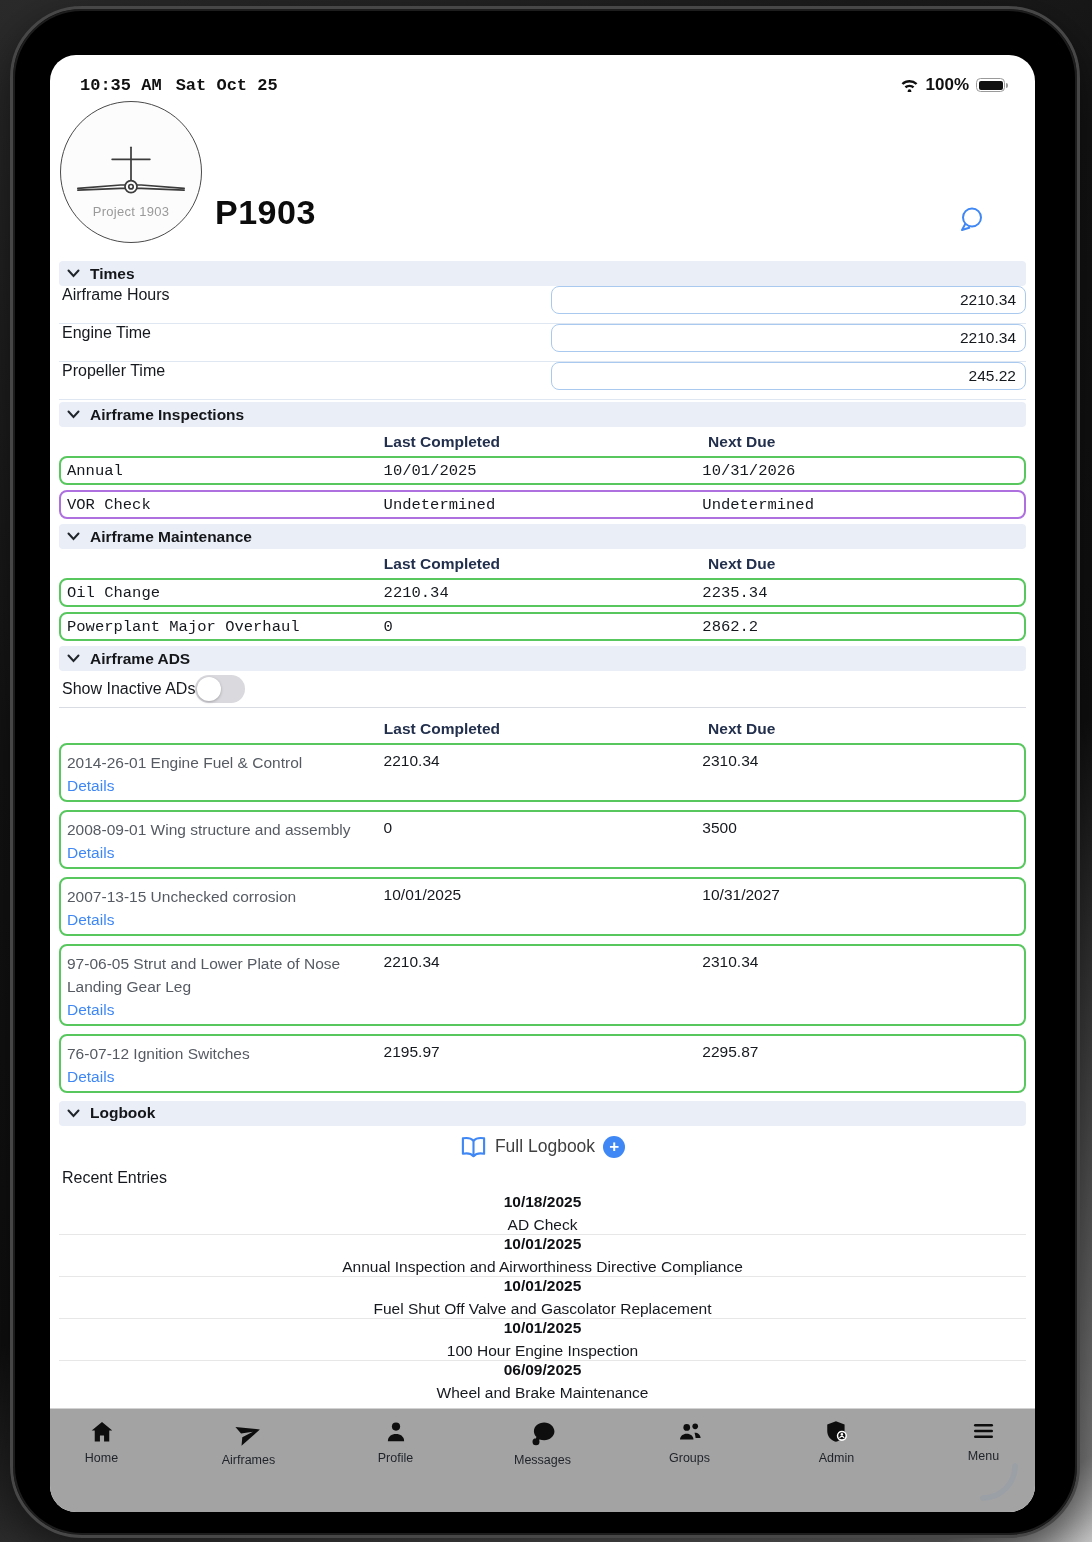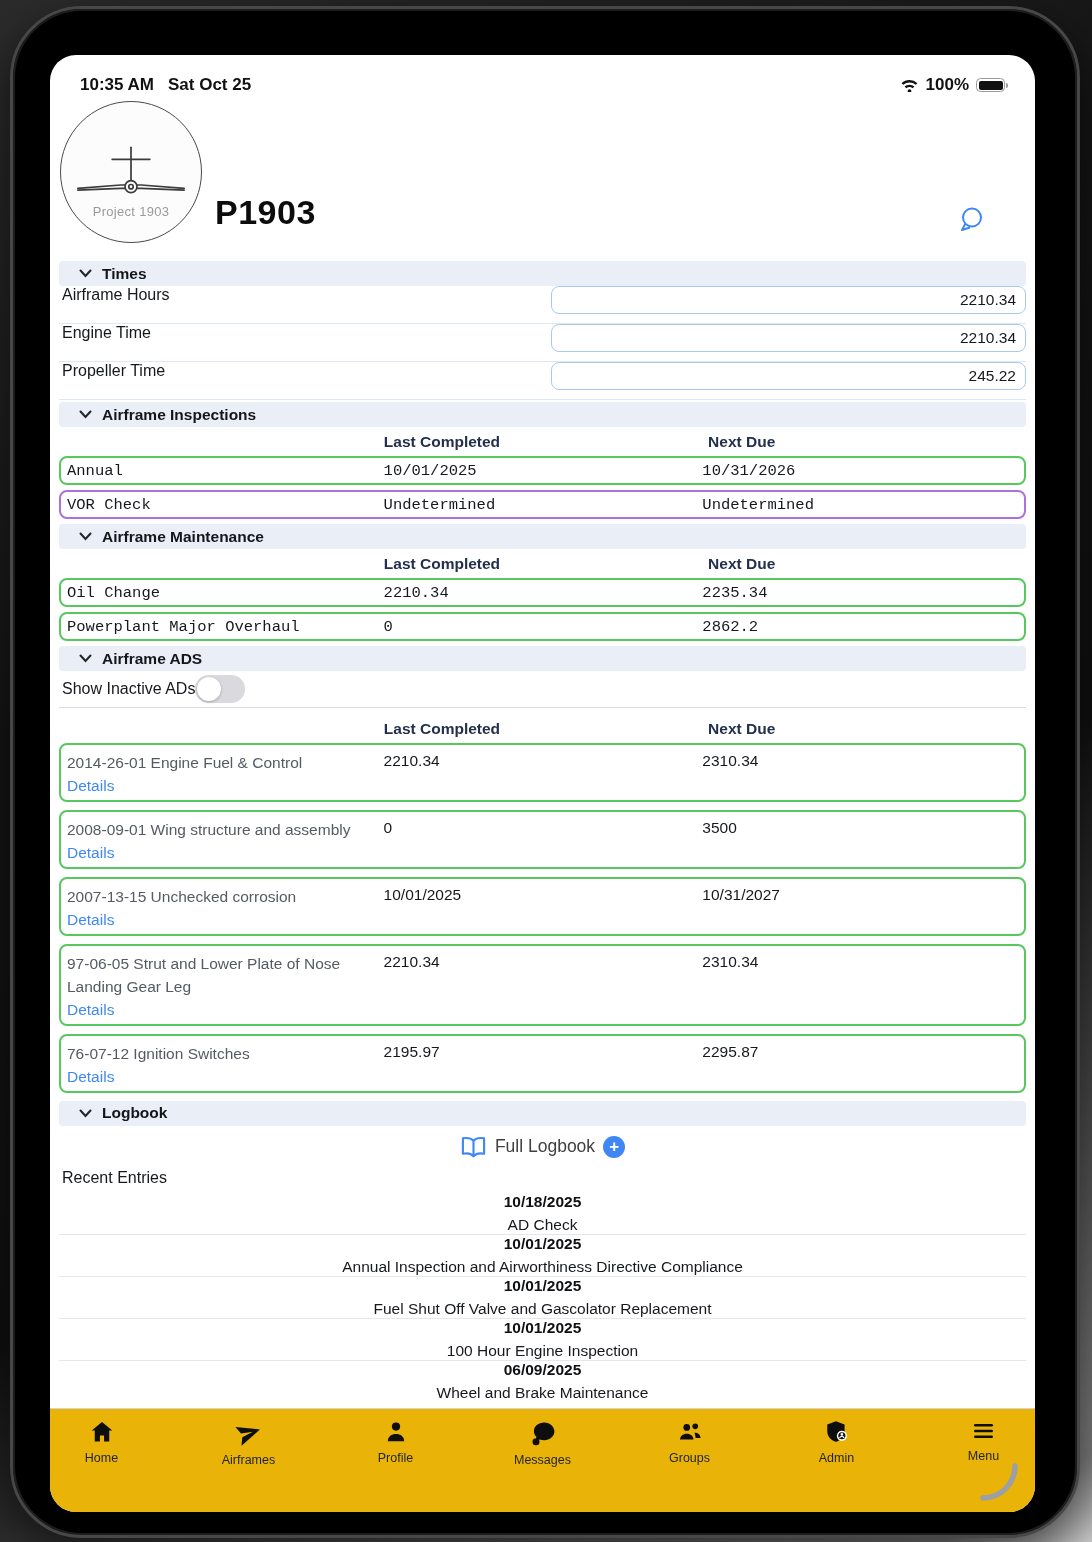--- a/index.html
+++ b/index.html
@@ -15,36 +15,36 @@
     background:#000;border-radius:72px;
     border:3px solid #474747;
     box-shadow:inset 0 0 0 2px #1d1d1d, 0 18px 45px rgba(0,0,0,.55);
   }
   .screen{
     position:absolute;left:50px;top:55px;width:985px;height:1457px;
     background:#fff;border-radius:26px;overflow:hidden;
   }
   
   .status-bar{height:46px;display:flex;align-items:center;justify-content:space-between;padding:14px 30px 0 30px;box-sizing:border-box;}
-  .status-left{display:flex;gap:14px;font-size:17px;font-weight:700;color:#111;}
+  .status-left{display:flex;gap:14px;font-size:17px;font-weight:700;color:#111;font-family:Liberation Mono, monospace;}
   .status-right{display:flex;align-items:center;gap:7px;font-size:17px;font-weight:600;color:#111;}
   .wifi-icon svg{display:block}
   .battery{position:relative;width:29px;height:14px;border:1.5px solid #9a9a9a;border-radius:4.5px;padding:1.5px;box-sizing:border-box;}
   .battery i{display:block;width:100%;height:100%;background:#111;border-radius:2px;}
   .battery:after{content:"";position:absolute;right:-4px;top:4px;width:2.5px;height:5px;background:#9a9a9a;border-radius:0 2px 2px 0;}
   
   .app-header{position:relative;height:158px;}
   .avatar{position:absolute;left:10px;top:0px;width:142px;height:142px;border-radius:50%;border:1.6px solid #4a4a4a;background:#fcfcfc;display:flex;flex-direction:column;align-items:center;justify-content:center;box-sizing:border-box;}
   .avatar svg{display:block;margin-top:14px;}
   .avatar-caption{font-size:13px;color:#9a9a9a;margin-top:-2px;letter-spacing:.3px;}
   .page-title{position:absolute;left:165px;top:92px;font-size:34px;font-weight:800;color:#0c0c0c;letter-spacing:.5px;}
   .chat-btn{position:absolute;right:48px;top:102px;width:34px;height:34px;cursor:pointer;}
   
   .content{padding:0 9px;}
-  .section-bar{height:25px;background:#e9eef7;border-radius:4px;display:flex;align-items:center;gap:10px;padding:0 20px;margin-top:2px;cursor:pointer;}
+  .section-bar{height:25px;background:#e9eef7;border-radius:4px;display:flex;align-items:center;gap:10px;padding:0 8px;margin-top:2px;cursor:pointer;}
   .section-bar .chev{display:flex;align-items:center;}
   .section-label{font-size:15.5px;font-weight:600;color:#14161a;}
   
   .time-row{height:37px;display:flex;border-bottom:1px solid #dfe7f3;padding-left:3px;}
   .time-row .t-label{font-size:16px;color:#15181d;flex:1;}
   .time-input{width:49.3%;height:28px;border:1.6px solid #aac9ee;border-radius:8px;background:#fff;font-family:"Liberation Sans",sans-serif;font-size:15.5px;color:#15181d;text-align:right;padding:0 9px;box-sizing:border-box;outline:none;}
   
   .col-head{position:relative;height:29px;}
   .col-head span{position:absolute;top:6px;transform:translateX(-50%);font-size:15.5px;font-weight:700;color:#23304d;white-space:nowrap;}
   .col-head .c1{left:39.6%;}
@@ -70,21 +70,21 @@
   
   .full-logbook{display:flex;align-items:center;justify-content:center;gap:8px;margin:9px 0 8px 0;}
   .full-logbook .fl-label{font-size:17.5px;font-weight:400;color:#404040;cursor:pointer;}
   .plus-circle{width:22px;height:22px;border-radius:50%;background:#3f87f5;color:#fff;display:flex;align-items:center;justify-content:center;font-size:17px;font-weight:700;line-height:1;cursor:pointer;}
   .recent-label{font-size:16px;color:#15181d;margin:10px 0 6px 3px;}
   .log-row{height:41px;display:flex;align-items:center;justify-content:space-between;border-bottom:1px solid #e7e7e7;cursor:pointer;flex-direction:column;}
   .log-row:last-child{border-bottom:none;}
   .log-date{font-size:15.5px;font-weight:700;color:#0e1013;}
   .log-title{font-size:15.5px;color:#15181d;text-align:right;}
   
-  .nav-bar{position:absolute;left:0;right:0;bottom:0;height:104px;background:#eab308;border-top:1px solid #d2d2d2;display:flex;justify-content:space-around;align-items:flex-start;padding-top:10px;box-sizing:border-box;gap:44px;}
+  .nav-bar{position:absolute;left:0;right:0;bottom:0;height:104px;background:#a3a3a3;border-top:1px solid #d2d2d2;display:flex;justify-content:space-around;align-items:flex-start;padding-top:10px;box-sizing:border-box;gap:44px;}
   .nav-item{display:flex;flex-direction:column;align-items:center;gap:6px;width:90px;cursor:pointer;}
   .nav-item svg{display:block;}
   .nav-label{font-size:12.5px;color:#1f2329;}
   .corner-arc{position:absolute;right:16px;bottom:10px;}
 </style>
 </head>
 <body>
 
 <div class="device"></div>
 

